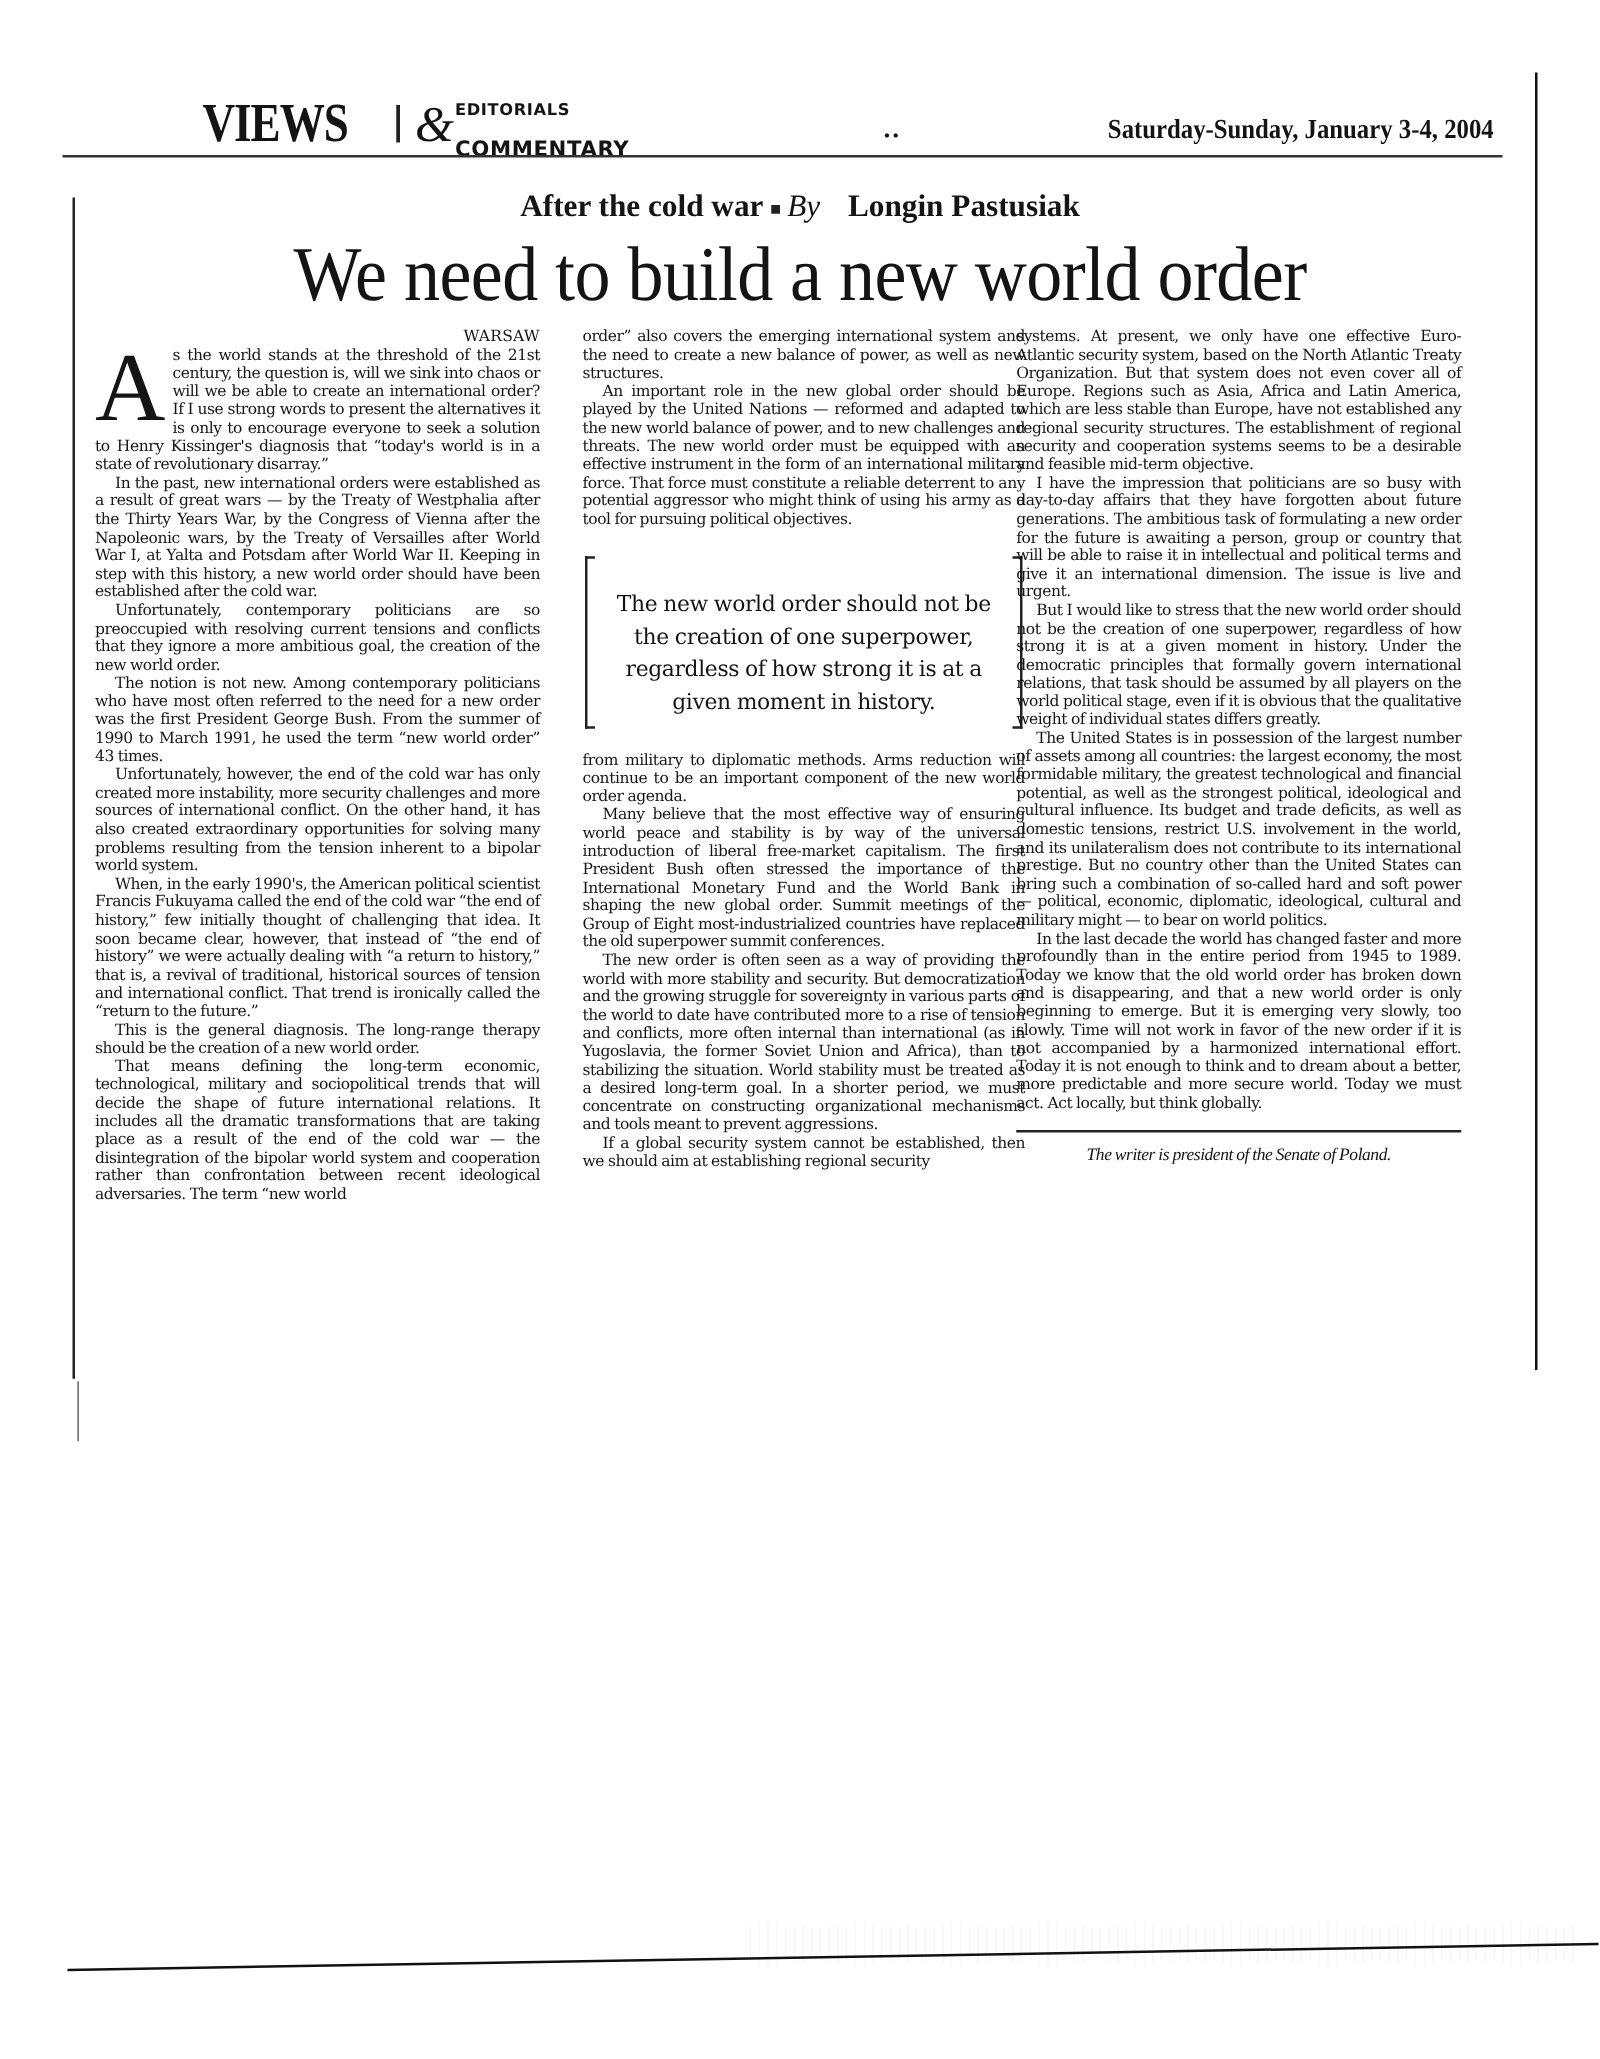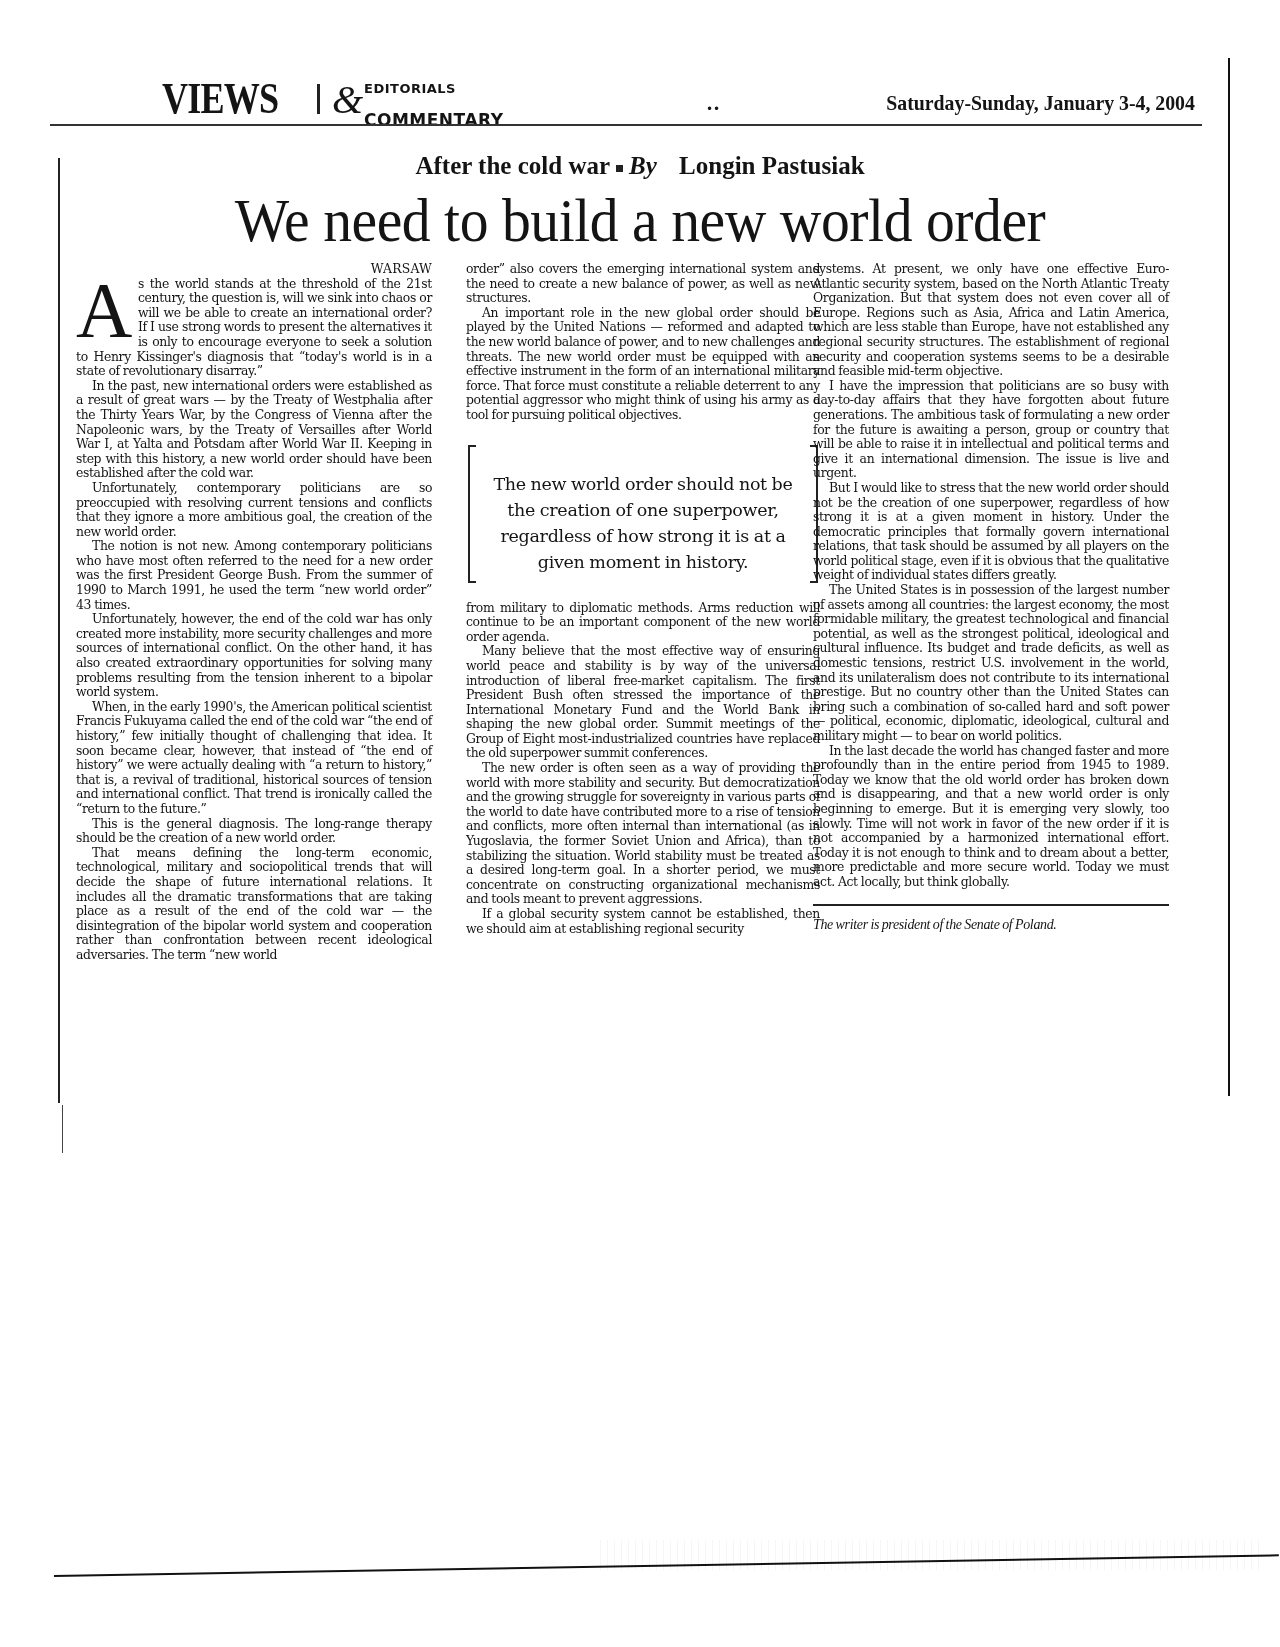--- a/index.html
+++ b/index.html
@@ -13,40 +13,40 @@
   .dots { position: absolute; left: 566px; top: 26px; font-size: 12px; font-family: "DejaVu Sans", sans-serif; }
   .date { position: absolute; right: 0; top: 14px; font-family: "Liberation Serif", serif; font-weight: bold; font-size: 22px; transform: scaleX(0.9); transform-origin: right top; }
   .mast-rule { position: absolute; left: 50px; top: 124px; width: 1152px; height: 2px; background: #333; }
 
   .frame-left { position: absolute; left: 58px; top: 158px; width: 2px; height: 945px; background: #222; }
   .frame-left2 { position: absolute; left: 62px; top: 1105px; width: 1px; height: 48px; background: #444; }
   .frame-right { position: absolute; left: 1228px; top: 58px; width: 2px; height: 1038px; background: #111; }
 
   .kicker { position: absolute; left: 0; width: 1280px; top: 152px; text-align: center; font-family: "Liberation Serif", serif; font-size: 25px; font-weight: bold; }
   .kicker .sq { display: inline-block; width: 7px; height: 7px; background: #222; vertical-align: middle; margin: 0 6px; }
-  .kicker .by { font-style: italic; font-weight: bold; }
+  .kicker .by { font-style: italic; font-weight: normal; }
   .kicker .author { font-weight: bold; margin-left: 16px; }
   .headline { position: absolute; left: 0; width: 1280px; top: 185px; text-align: center; font-family: "Liberation Serif", serif; font-size: 62px; line-height: 70px; letter-spacing: -0.5px; transform: scaleX(0.93); }
 
   .col { position: absolute; top: 262px; font-family: "DejaVu Serif", serif; font-size: 12.4px; line-height: 14.6px; text-align: justify; letter-spacing: -0.35px; word-spacing: -0.5px; }
   .col1 { left: 76px; width: 356px; }
   .col2 { left: 466px; width: 354px; }
   .col3 { left: 813px; width: 356px; }
   .col p { margin: 0; text-indent: 16px; }
   .col p.noindent { text-indent: 0; }
   .dateline { text-align: right; font-size: 12.4px; margin-bottom: 0; letter-spacing: 0.2px; }
   .dropcap { float: left; font-family: "Liberation Serif", serif; font-size: 78px; line-height: 62px; margin: 2px 6px -2px 0; }
 
   .pullquote { position: relative; margin: 22px 0 18px 0; padding: 10px 14px; height: 118px; text-align: center; font-family: "DejaVu Serif", serif; font-size: 17.5px; line-height: 26px; letter-spacing: -0.3px; }
   .pq-bracket-l { position: absolute; left: 2px; top: 0; width: 6px; height: 134px; border-left: 2px solid #222; border-top: 2px solid #222; border-bottom: 2px solid #222; }
   .pq-bracket-r { position: absolute; right: 2px; top: 0; width: 6px; height: 134px; border-right: 2px solid #222; border-top: 2px solid #222; border-bottom: 2px solid #222; }
   .pq-text { padding-top: 4px; margin-top: 12px; }
 
   .sig-rule { height: 2px; background: #222; margin: 14px 0 12px 0; }
-  .sig { font-style: italic; font-family: "Liberation Serif", serif; font-size: 14px; }
+  .sig { font-style: italic; font-family: "Liberation Serif", serif; font-size: 14px; text-align: center; }
 
   .bottom-rule { position: absolute; left: 54px; top: 1575px; width: 1225px; height: 2px; background: #111; transform: rotate(-0.97deg); transform-origin: left center; }
   .speckle { position: absolute; left: 600px; top: 1540px; width: 660px; height: 30px; background: repeating-linear-gradient(90deg, rgba(0,0,0,0.06) 0 1px, transparent 1px 7px); opacity: 0.6; }
 </style>
 </head>
 <body>
 
 <div class="masthead">
   <div class="views">VIEWS</div>
   <div class="mast-sep"></div>

